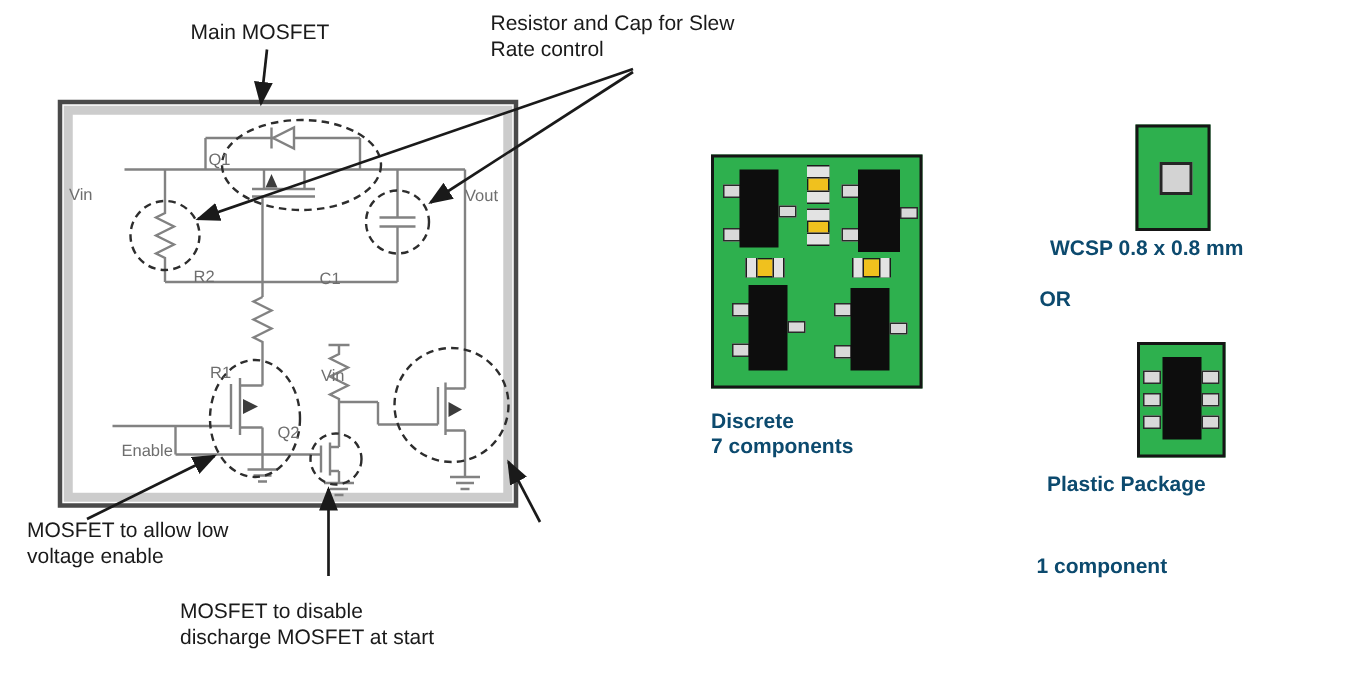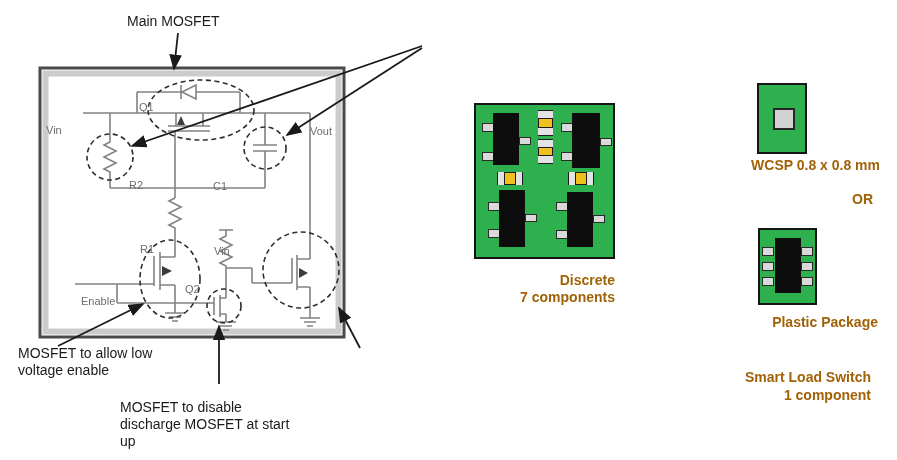--- a/index.html
+++ b/index.html
@@ -1,21 +1,21 @@
 <!DOCTYPE html>
 <html><head>
 <meta charset="utf-8">
 <style>
   html,body{margin:0;padding:0;background:#fff;}
   #canvas{position:relative;width:897px;height:460px;background:#ffffff;overflow:hidden;
           font-family:"Liberation Sans",sans-serif;}
   .svg-layer{position:absolute;left:0;top:0;}
   .ann{position:absolute;font-weight:400;font-size:14px;line-height:17px;color:#1a1a1a;white-space:nowrap;}
   .slabel{position:absolute;font-size:11px;line-height:12px;color:#6e6e6e;white-space:nowrap;margin-top:32px;}
-  .cap{position:absolute;font-weight:700;font-size:14px;line-height:17px;color:#a16207;text-align:right;}
+  .cap{position:absolute;font-weight:700;font-size:14px;line-height:17px;color:#0c4a6e;text-align:left;}
   .pcb{position:absolute;background:#2eb04e;border:2px solid #151515;box-sizing:border-box;}
   .chip{position:absolute;background:#0d0d0d;}
   .pin{position:absolute;background:#d9d9d9;border:1px solid #2a2a2a;box-sizing:border-box;}
   .passive-v{position:absolute;border:1px solid #1c1c1c;box-sizing:border-box;display:flex;flex-direction:column;}
   .passive-h{position:absolute;border:1px solid #1c1c1c;box-sizing:border-box;display:flex;flex-direction:row;}
   .seg-w{background:#e3e3e3;}
   .seg-y{background:#f0c11e;flex:1;}
   .passive-v .seg-w{height:7px;border-top:1px solid #1c1c1c;border-bottom:1px solid #1c1c1c;margin:-1px;z-index:1;}
   .passive-h .seg-w{width:6px;border-left:1px solid #1c1c1c;border-right:1px solid #1c1c1c;margin:-1px;z-index:1;}
   .die{position:absolute;background:#d3d3d3;border:2px solid #262626;box-sizing:border-box;}
@@ -88,28 +88,31 @@
   <span class="slabel" style="left:129px;top:147px">R2</span>
   <span class="slabel" style="left:213px;top:148px">C1</span>
   <span class="slabel" style="left:140px;top:211px">R1</span>
   <span class="slabel" style="left:214px;top:213px">Vin</span>
   <span class="slabel" style="left:81px;top:263px">Enable</span>
   <span class="slabel" style="left:185px;top:251px">Q2</span>
 
   <div class="ann" style="left:127px;top:13px">
     <div>Main MOSFET</div>
   </div>
+  <div class="ann" style="left:327px;top:7px">
+    <div>Resistor and Cap for Slew</div>
+    <div>Rate control</div>
+  </div>
   <div class="ann" style="left:18px;top:345px">
     <div>MOSFET to allow low</div>
     <div>voltage enable</div>
   </div>
   <div class="ann" style="left:120px;top:399px">
     <div>MOSFET to disable</div>
     <div>discharge MOSFET at start</div>
-    <div>up</div>
   </div>
   <div class="ann" style="left:282px;top:352px">
   </div>
 
   <div class="pcb" style="left:474px;top:103px;width:141px;height:156px">
 
     <div class="pin" style="left:6px;top:18px;width:12px;height:9px"></div>
     <div class="pin" style="left:6px;top:47px;width:12px;height:9px"></div>
     <div class="pin" style="left:43px;top:32px;width:12px;height:8px"></div>
     <div class="chip" style="left:17px;top:8px;width:26px;height:52px"></div>
@@ -169,17 +172,16 @@
     <div class="pin" style="left:2px;top:32px;width:12px;height:9px"></div>
     <div class="pin" style="left:2px;top:47px;width:12px;height:9px"></div>
     <div class="pin" style="left:41px;top:17px;width:12px;height:9px"></div>
     <div class="pin" style="left:41px;top:32px;width:12px;height:9px"></div>
     <div class="pin" style="left:41px;top:47px;width:12px;height:9px"></div>
     <div class="chip" style="left:15px;top:8px;width:26px;height:55px"></div>
   </div>
   <div class="cap" style="left:698px;top:314px;width:180px">Plastic Package</div>
 
   <div class="cap" style="left:691px;top:368px;width:180px;line-height:18px">
-    <div>Smart Load Switch</div>
     <div>1 component</div>
   </div>
 
 </div>
 
 </body></html>

